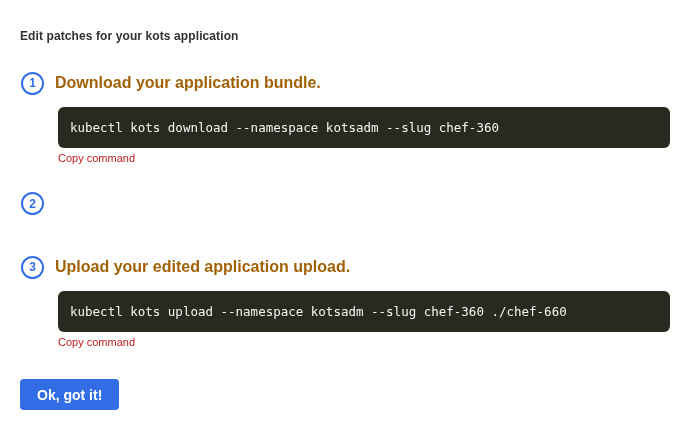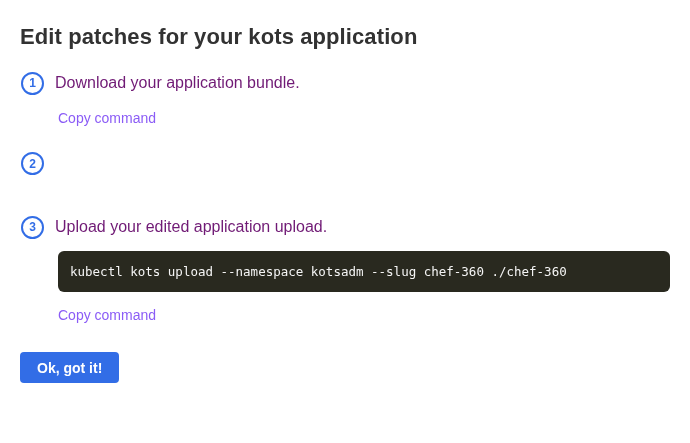--- a/index.html
+++ b/index.html
@@ -12,21 +12,21 @@
   .page {
     position: relative;
     width: 690px;
     height: 443px;
     background: #ffffff;
     padding: 20px;
     overflow: hidden;
   }
   .page-title {
     margin: 6px 0 0 0;
-    font-size: 22px;
+    font-size: 12px;
     line-height: 21px;
     font-weight: bold;
     color: #323232;
     letter-spacing: 0.1px;
   }
   .step { margin-top: 24px; }
   .step.step-2 { margin-top: 26px; }
   .step.step-3 { margin-top: 40px; }
   .step-header {
     display: flex;
@@ -44,22 +44,22 @@
     font-weight: bold;
     display: flex;
     align-items: center;
     justify-content: center;
     line-height: 1;
   }
   .step-heading {
     margin: 0 0 0 11px;
     font-size: 16px;
     line-height: 24px;
-    font-weight: normal;
-    color: #701a75;
+    font-weight: bold;
+    color: #a16207;
   }
   .code-block {
     margin: 12px 0 0 38px;
     width: 612px;
     height: 41px;
     background: #29291f;
     border-radius: 6px;
     padding: 12px 12px 12px 12px;
     display: flex;
     align-items: center;
@@ -68,24 +68,24 @@
   .code-text {
     font-family: "DejaVu Sans Mono", monospace;
     font-size: 12.5px;
     line-height: 17px;
     color: #f5f5f5;
     white-space: pre;
   }
   .copy-link {
     display: block;
     width: fit-content;
-    margin: 16px 0 0 38px;
-    font-size: 14px;
+    margin: 3px 0 0 38px;
+    font-size: 11px;
     line-height: 15px;
-    color: #8b5cf6;
+    color: #b91c1c;
     text-decoration: none;
     cursor: pointer;
   }
   .ok-button {
     display: block;
     margin-top: 29px;
     height: 31px;
     padding: 0 17px;
     background: #326de6;
     color: #ffffff;
@@ -102,35 +102,38 @@
 
 <div class="page">
 
   <h1 class="page-title">Edit patches for your kots application</h1>
 
   <section class="step step-1">
     <div class="step-header">
       <div class="step-number">1</div>
       <h2 class="step-heading">Download your application bundle.</h2>
     </div>
+    <div class="code-block">
+      <span class="code-text">kubectl kots download --namespace kotsadm --slug chef-360</span>
+    </div>
     <a class="copy-link">Copy command</a>
   </section>
 
   <section class="step step-2">
     <div class="step-header">
       <div class="step-number">2</div>
     </div>
   </section>
 
   <section class="step step-3">
     <div class="step-header">
       <div class="step-number">3</div>
       <h2 class="step-heading">Upload your edited application upload.</h2>
     </div>
     <div class="code-block">
-      <span class="code-text">kubectl kots upload --namespace kotsadm --slug chef-360 ./chef-360</span>
+      <span class="code-text">kubectl kots upload --namespace kotsadm --slug chef-360 ./chef-660</span>
     </div>
     <a class="copy-link">Copy command</a>
   </section>
 
   <button class="ok-button">Ok, got it!</button>
 
 </div>
 
 </body></html>

